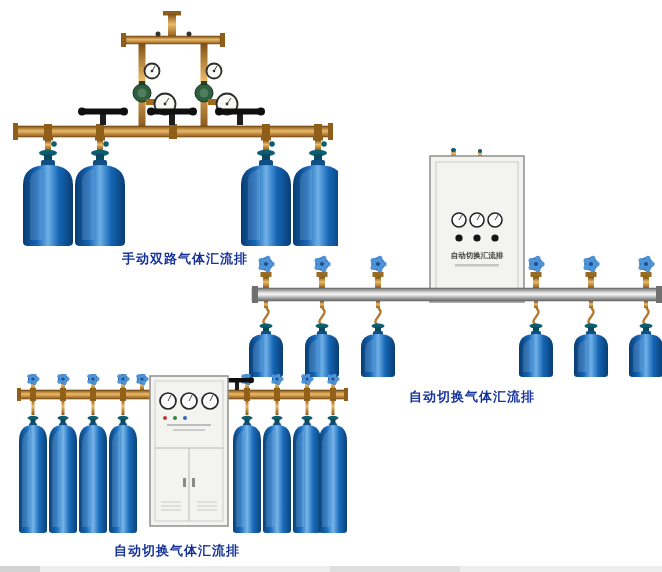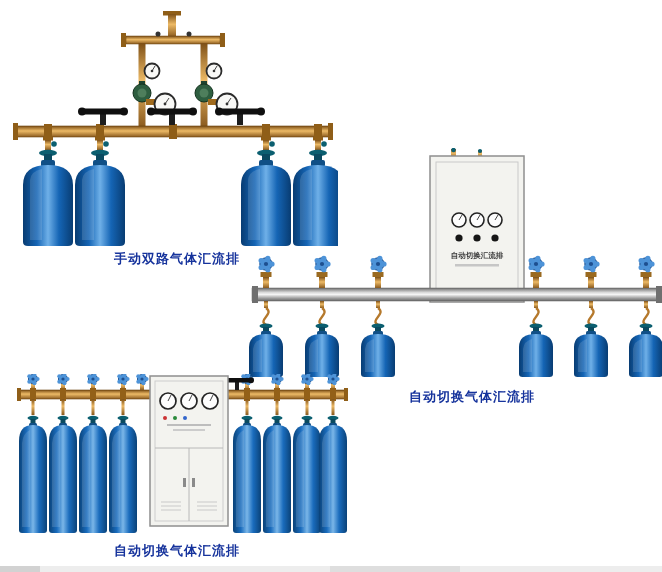--- a/index.html
+++ b/index.html
@@ -137,21 +137,21 @@
         <rect x="307" y="134" width="6" height="10" fill="url(#g-brass1)"></rect>
         <circle cx="316" cy="138" r="2.8" fill="#0b5f70"></circle>
     </g>
 
     <use href="#cylL" x="14" y="142"></use>
     <use href="#cylL" x="66" y="142"></use>
     <use href="#cylL" x="232" y="142"></use>
     <use href="#cylL" x="284" y="142"></use>
   </svg>
 
-  <div class="caption" style="left:62px; top:250px; width:230px;">手动双路气体汇流排</div>
+  <div class="caption" style="left:70px; top:250px; width:230px;">手动双路气体汇流排</div>
 
   <svg class="scene" style="left:244px; top:148px;" width="420" height="236" viewBox="-8 0 420 236">
     <defs>
       <linearGradient id="g-cyl2" x1="0" y1="0" x2="1" y2="0">
         <stop offset="0" stop-color="#083c72"></stop>
           <stop offset="0.28" stop-color="#1565b5"></stop>
         <stop offset="0.5" stop-color="#6fb0e8"></stop>
           <stop offset="0.72" stop-color="#1565b5"></stop>
         <stop offset="1" stop-color="#083c72"></stop>
       </linearGradient>

